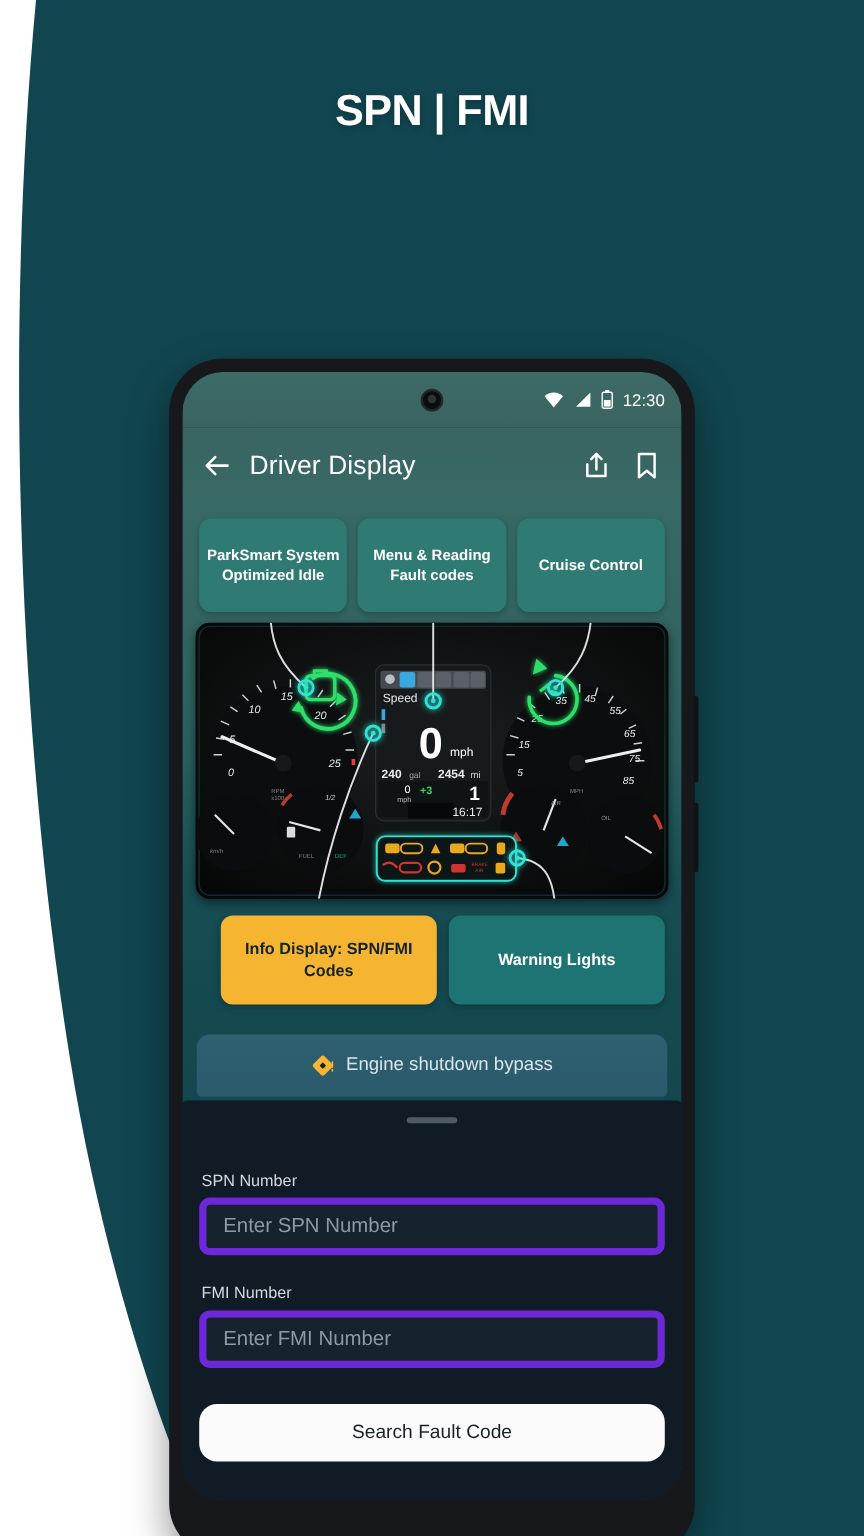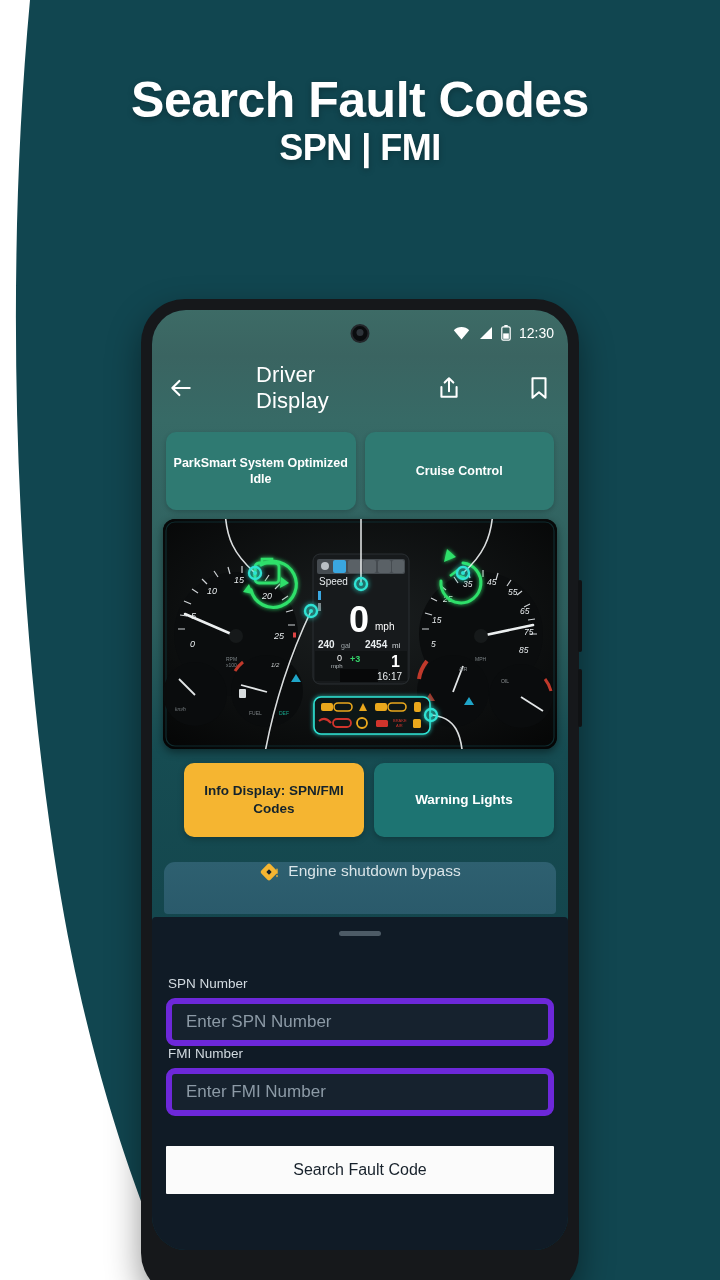--- a/index.html
+++ b/index.html
@@ -70,21 +70,21 @@
     width:7px; height:7px; border-radius:50%;
     background:#2d3339;
   }
   .sb-icon { display:block; }
 
   
   #app-bar {
     position:absolute; left:0; top:46px; width:416px; height:64px;
     display:flex; align-items:center; padding:0 16px;
     background:linear-gradient(180deg,#3a6461 0%,#376a66 100%);
-    color:#ffffff; z-index:3;gap:48px;
+    color:#ffffff; z-index:3;
   }
   #app-bar-title {
     font-size:22px; font-weight:500; margin-left:14px; flex:1;
     letter-spacing:.1px;
   }
   .appbar-icon { width:26px; height:26px; margin-left:16px; cursor:pointer; }
 
   
   #content {
     position:absolute; left:0; top:110px; width:416px; height:830px;
@@ -124,72 +124,71 @@
     box-shadow:0 2px 6px rgba(0,0,0,.25);
   }
   #btn-info   { background:#f5b531; color:#14232c; }
   #btn-warn   { background:#1d7472; color:#ffffff; }
 
   
   #bypass {
     margin:25px 12px 0 12px; height:52px;
     background:linear-gradient(180deg,#2e6070 0%,#2a5a6b 100%);
     border-radius:11px 11px 4px 4px;
-    display:flex; justify-content:center; gap:9px;
+    display:flex; align-items:center; justify-content:center; gap:9px;
     color:#d9e4e8; font-size:15.5px; cursor:pointer;
   }
   #bypass-icon { width:20px; height:20px; flex:none; }
 
   
   #sheet {
     position:absolute; left:0; bottom:0; width:416px; height:333px;
     background:#101b26; border-radius:4px 4px 0 0;
     padding:0 14px;
   }
   #grabber {
     width:42px; height:5px; border-radius:3px; background:#4d5b66;
     margin:14px auto 0 auto; cursor:grab;
   }
   .field-label {
     color:#d2dae0; font-size:13.5px; margin:0 0 7px 2px;
   }
   #spn-label { margin-top:40px; }
-  #fmi-label { }
+  #fmi-label { margin-top:24px; }
   .field {
     height:48px; border:6px solid #6d28d9; border-radius:9px;
     background:#16222e; display:flex; align-items:center;
     padding:0 14px; cursor:text;
   }
   .field input {
     width:100%; background:transparent; border:none; outline:none;
     color:#ffffff; font-size:17px; font-family:"Liberation Sans", sans-serif;
   }
   .field input::placeholder { color:#8c9aa6; }
   #search-btn {
     margin-top:30px; height:48px; width:100%;
-    background:#fbfbfb; border:none; border-radius:1px;
+    background:#fbfbfb; border:none; border-radius:15px;
     color:#17212b; font-size:16px; font-weight:500; cursor:pointer;
     font-family:"Liberation Sans", sans-serif;
   }
 </style>
 </head>
 <body>
 
 <div id="bg-layer">
   <svg id="bg-curve" viewBox="0 0 720 1280" preserveAspectRatio="none">
     <rect x="0" y="0" width="720" height="1280" fill="#ffffff"></rect>
     <path d="M28,0 L720,0 L720,1280 L172,1280 C172,1280 96,1128 56,880
              C16,632 -2,300 28,0 Z" fill="#114650"></path>
     <path d="M0,0 L30,0 C2,300 18,632 58,880 C98,1128 174,1280 174,1280
              L0,1280 Z" fill="#ffffff"></path>
   </svg>
 </div>
 
 <div id="headline">
-  <span class="l1">Search Fault Codes</span>
   <span class="l2">SPN | FMI</span>
 </div>
 
 <div id="phone">
   <div class="side-btn" id="btn-volume"></div>
   <div class="side-btn" id="btn-power"></div>
 
   <div id="phone-screen">
 
     <div id="status-bar">
@@ -219,20 +218,21 @@
       </svg>
       <svg class="appbar-icon" viewBox="0 0 24 24" fill="none">
         <path d="M6 3 H18 V21 L12 16 L6 21 Z" stroke="#ffffff" stroke-width="1.9" stroke-linejoin="round"></path>
       </svg>
     </div>
 
     <div id="content">
 
       <div id="chips">
         <div class="chip">ParkSmart System Optimized Idle</div>
+        <div class="chip">Menu &amp; Reading Fault codes</div>
         <div class="chip">Cruise Control</div>
       </div>
 
       <div id="dash-wrap">
         <svg id="dash-svg" viewBox="0 0 394 230">
           <defs>
             <radialGradient id="gdark" cx="50%" cy="45%" r="72%">
               <stop offset="0%" stop-color="#1b1f20"></stop>
               <stop offset="100%" stop-color="#050606"></stop>
             </radialGradient>

